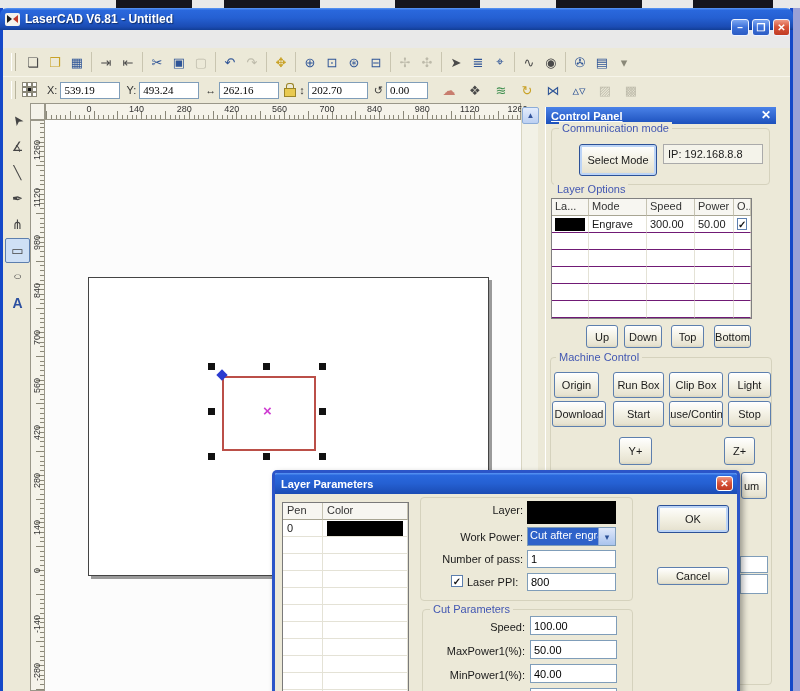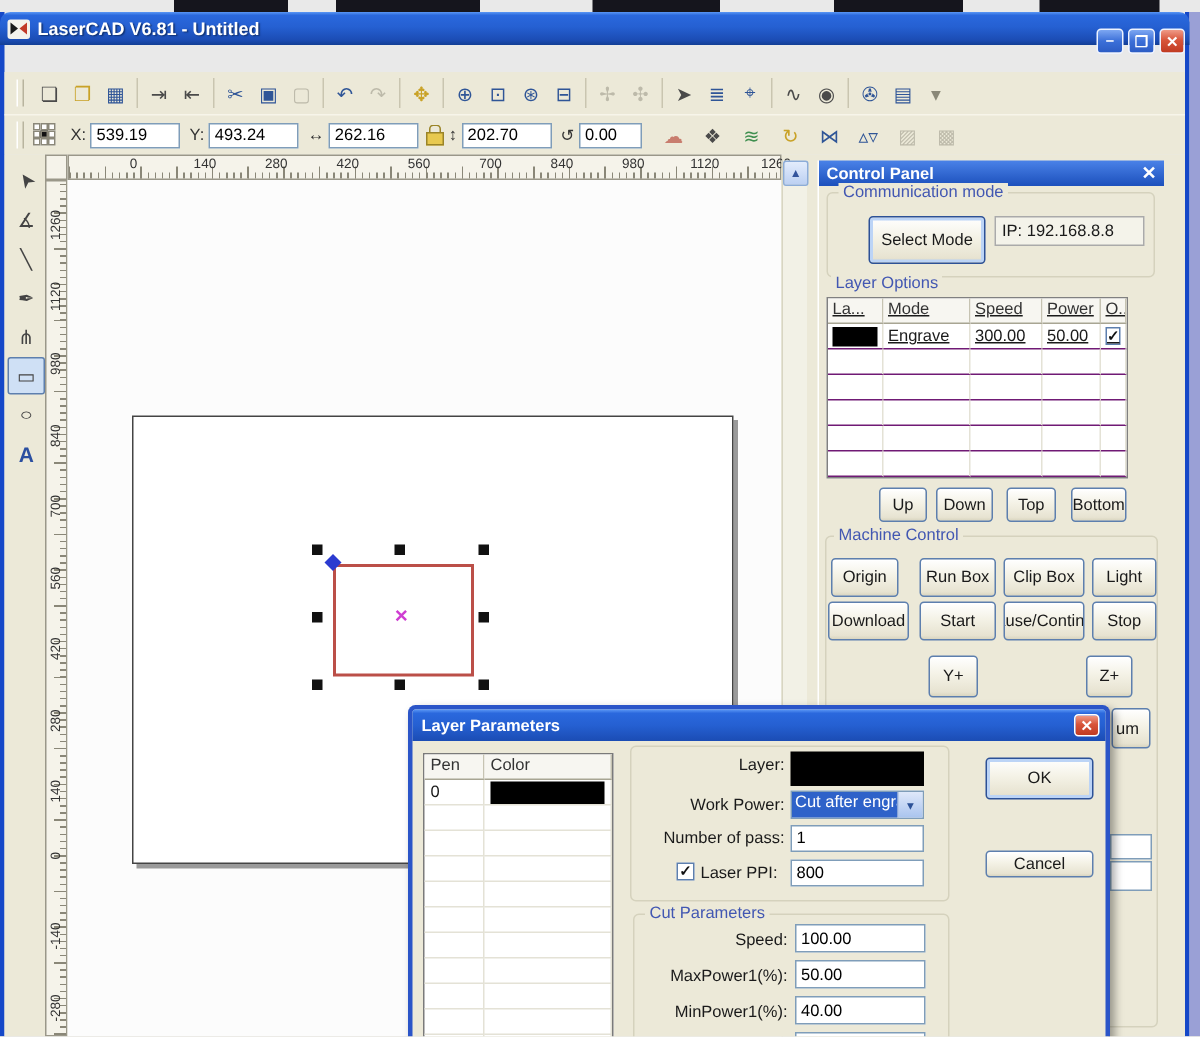--- a/index.html
+++ b/index.html
@@ -24,21 +24,21 @@
   .capbtn.close{background:linear-gradient(180deg,#ef9a86,#d8553a 45%,#c03a22);}
   
   #menubar{left:3px;top:30px;width:787px;height:18px;background:#ece9d8;display:flex;align-items:center;padding-left:8px;box-sizing:border-box;border-bottom:1px solid #dcd8c4;}
   .menu-item{padding:1px 9px;cursor:default;}
   #tb1{left:3px;top:48px;width:787px;height:28px;background:#ece9d8;display:flex;align-items:center;padding-left:8px;box-sizing:border-box;}
   #tb2{left:3px;top:76px;width:787px;height:27px;background:#ece9d8;display:flex;align-items:center;padding-left:8px;box-sizing:border-box;border-top:1px solid #f7f5ea;}
   .grip{width:3px;height:18px;border-left:1px solid #fff;border-right:1px solid #b8b49e;margin-right:6px;}
   .tbicon{width:22px;height:22px;display:flex;align-items:center;justify-content:center;font-size:13px;cursor:default;}
   .tbicon.dis{opacity:.9;}
   .tbsep{width:1px;height:20px;background:#c9c5b0;margin:0 3px;}
-  .tbfield{width:60px;height:17px;border:1px solid #7f9db9;background:#fff;font-size:11px;padding:0 3px;box-sizing:border-box;font-family:Liberation Sans, sans-serif;}
+  .tbfield{width:60px;height:17px;border:1px solid #7f9db9;background:#fff;font-size:11px;padding:0 3px;box-sizing:border-box;font-family:Liberation Serif, serif;}
   .tbfield.small{width:42px;}
   .tblab{margin:0 3px 0 6px;color:#333;}
   .anchor-grid{width:17px;height:17px;display:grid;grid-template-columns:5px 5px 5px;grid-template-rows:5px 5px 5px;gap:0;margin-right:2px;}
   .anchor-grid i{border:1px solid #8a8778;background:#fdfdfd;}
   .anchor-grid i.c{background:#111;}
   .lockico{width:12px;height:14px;position:relative;margin:0 4px;}
   .lockico::before{content:"";position:absolute;top:0;left:3px;width:6px;height:6px;border:1.5px solid #9a8428;border-bottom:none;border-radius:3px 3px 0 0;}
   .lockico::after{content:"";position:absolute;bottom:0;left:1px;width:10px;height:7px;background:#e8c94f;border:1px solid #9a8428;}
   
   #palette{left:4px;top:107px;width:27px;}
@@ -84,26 +84,26 @@
   .xp-input{position:absolute;border:1px solid #7f9db9;background:#fff;font-size:11px;padding:1px 3px;box-sizing:border-box;font-family:"Liberation Sans",sans-serif;}
   .groupbox{position:absolute;border:1px solid #d5d2bd;border-radius:4px;box-sizing:border-box;}
   .grouplab{position:absolute;color:#4257b2;background:#ece9d8;padding:0 3px;z-index:2;white-space:nowrap;}
   .cbx{display:inline-flex;width:12px;height:12px;border:1px solid #5d7fae;background:#fff;align-items:center;justify-content:center;
     font-size:10px;color:#2f9e2f;font-weight:bold;box-sizing:border-box;}
   .cbx.dark{color:#111;}
   
   #panel{left:545px;top:107px;width:230px;height:584px;background:#ece9d8;border-left:1px solid #fff;box-sizing:border-box;}
   #panelhdr{position:absolute;left:0;top:0;width:230px;height:17px;
     background:linear-gradient(180deg,#4a82e8,#1c50bc);color:#fff;font-weight:bold;display:flex;align-items:center;
-    padding-left:5px;box-sizing:border-box;}
+    padding-left:5px;box-sizing:border-box;text-decoration:underline;}
   #panelhdr .x{position:absolute;right:5px;top:1px;color:#fff;font-size:12px;}
   #iptext{position:absolute;left:117px;top:37px;width:100px;height:20px;border:1px solid #aaa;background:#f4f3ea;
     display:flex;align-items:center;padding-left:4px;box-sizing:border-box;}
   #layertable{position:absolute;left:5px;top:91px;width:201px;background:#fff;border:1px solid #808080;
-    display:grid;grid-template-columns:37px 58px 48px 39px 17px;grid-auto-rows:17px;box-sizing:border-box;text-decoration:underline;}
+    display:grid;grid-template-columns:37px 58px 48px 39px 17px;grid-auto-rows:17px;box-sizing:border-box;}
   .lt-h{background:#f7f6f1;border-right:1px solid #c6c3b2;border-bottom:1px solid #a8a593;padding:1px 3px;color:#333;overflow:hidden;white-space:nowrap;}
   .lt-c{border-right:1px solid #e4e2d6;border-bottom:1px solid #701a75;padding:1px 3px;overflow:hidden;white-space:nowrap;display:flex;align-items:center;}
   .lt-c .sw{width:100%;height:13px;background:#000;}
   
   #dialog{left:272px;top:470px;width:462px;height:290px;border:3px solid #2b55c8;border-bottom:none;border-radius:5px 5px 0 0;
     background:#ece9d8;z-index:40;box-shadow:3px 3px 6px rgba(0,0,0,.35);}
   #dlgtitle{position:absolute;left:0;top:0;width:462px;height:21px;border-radius:2px 2px 0 0;
     background:linear-gradient(180deg,#5a97f5 0%,#2a68dd 12%,#2560d2 50%,#1b4cb4 100%);
     color:#fff;font-weight:bold;display:flex;align-items:center;padding-left:6px;box-sizing:border-box;}
   .dlgclose{position:absolute;right:4px;top:3px;width:17px;height:15px;border:1px solid #fff;border-radius:3px;

